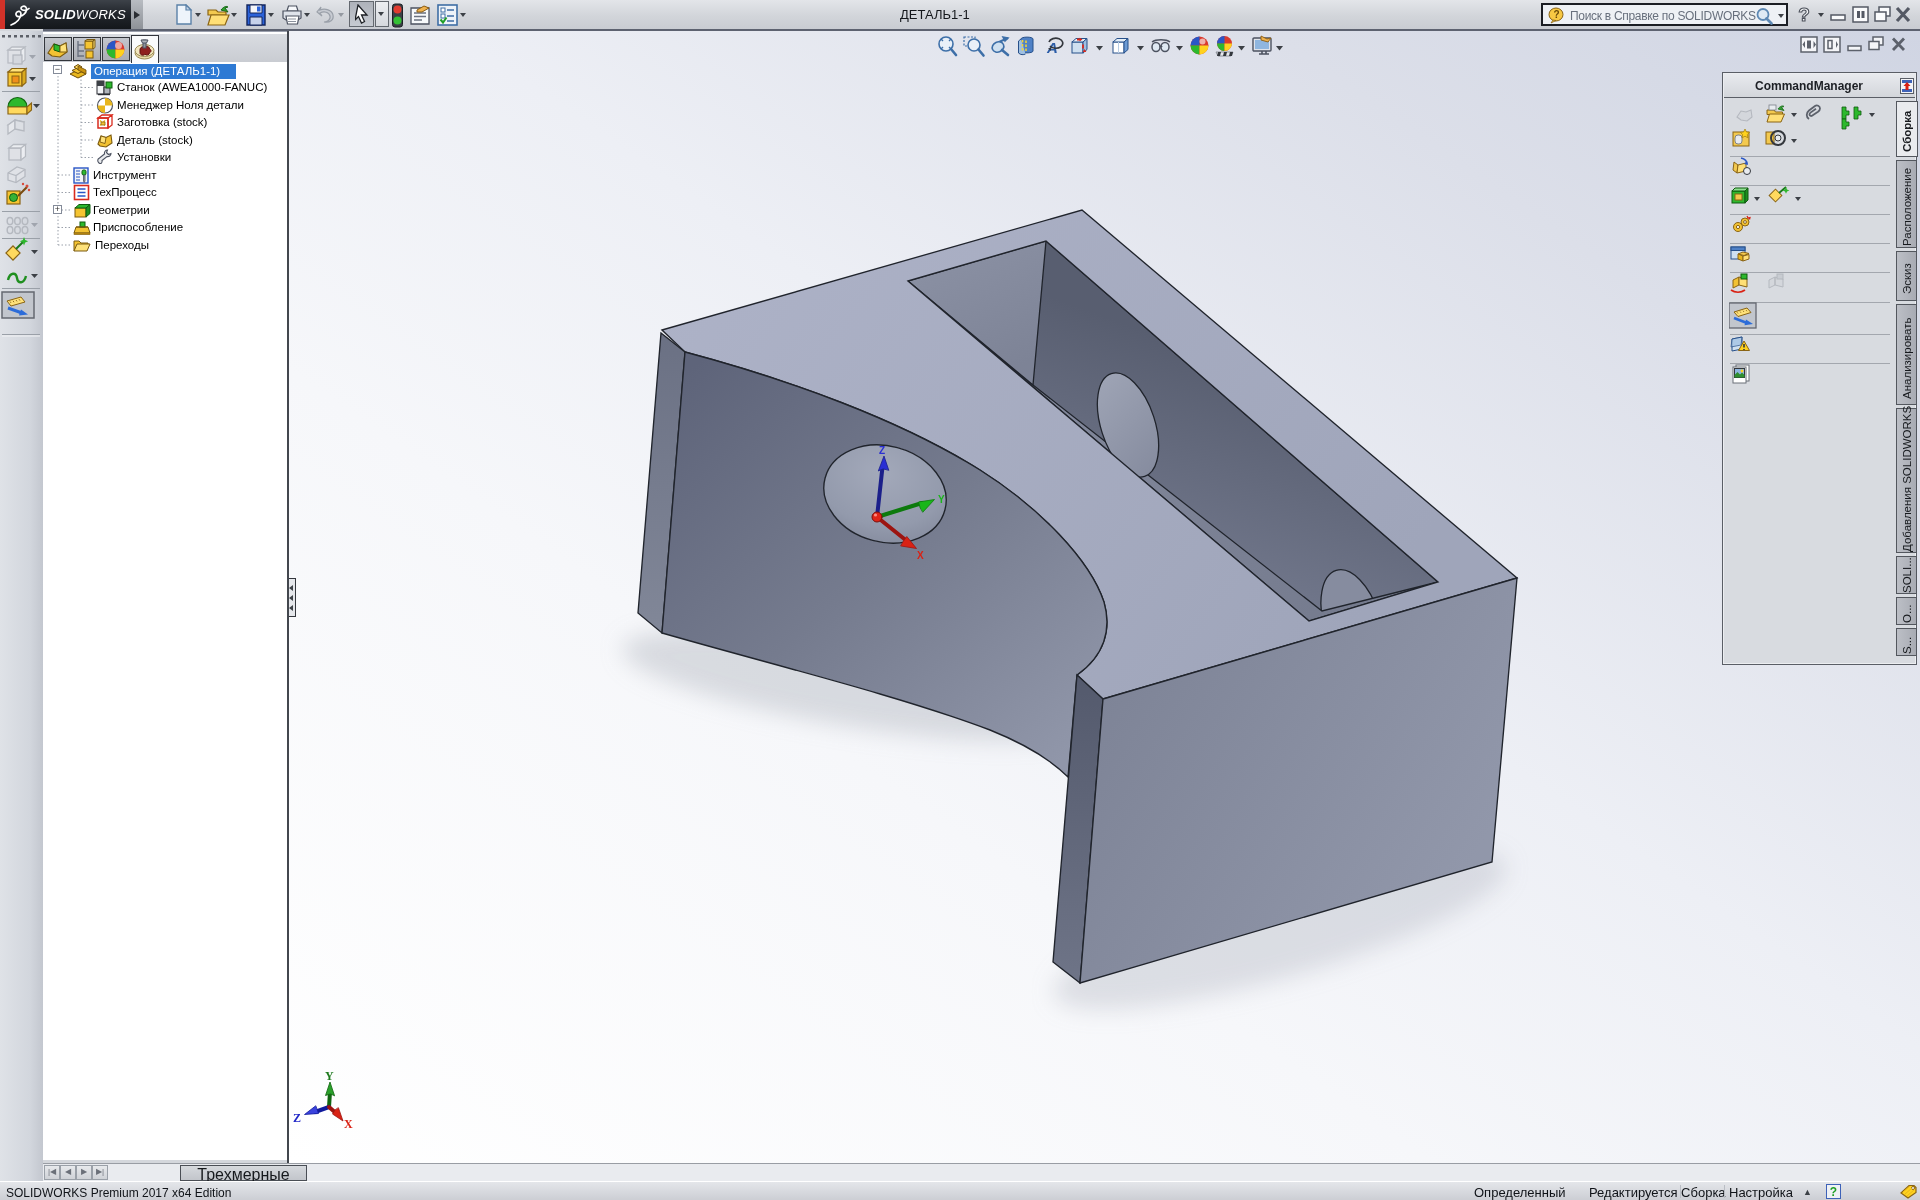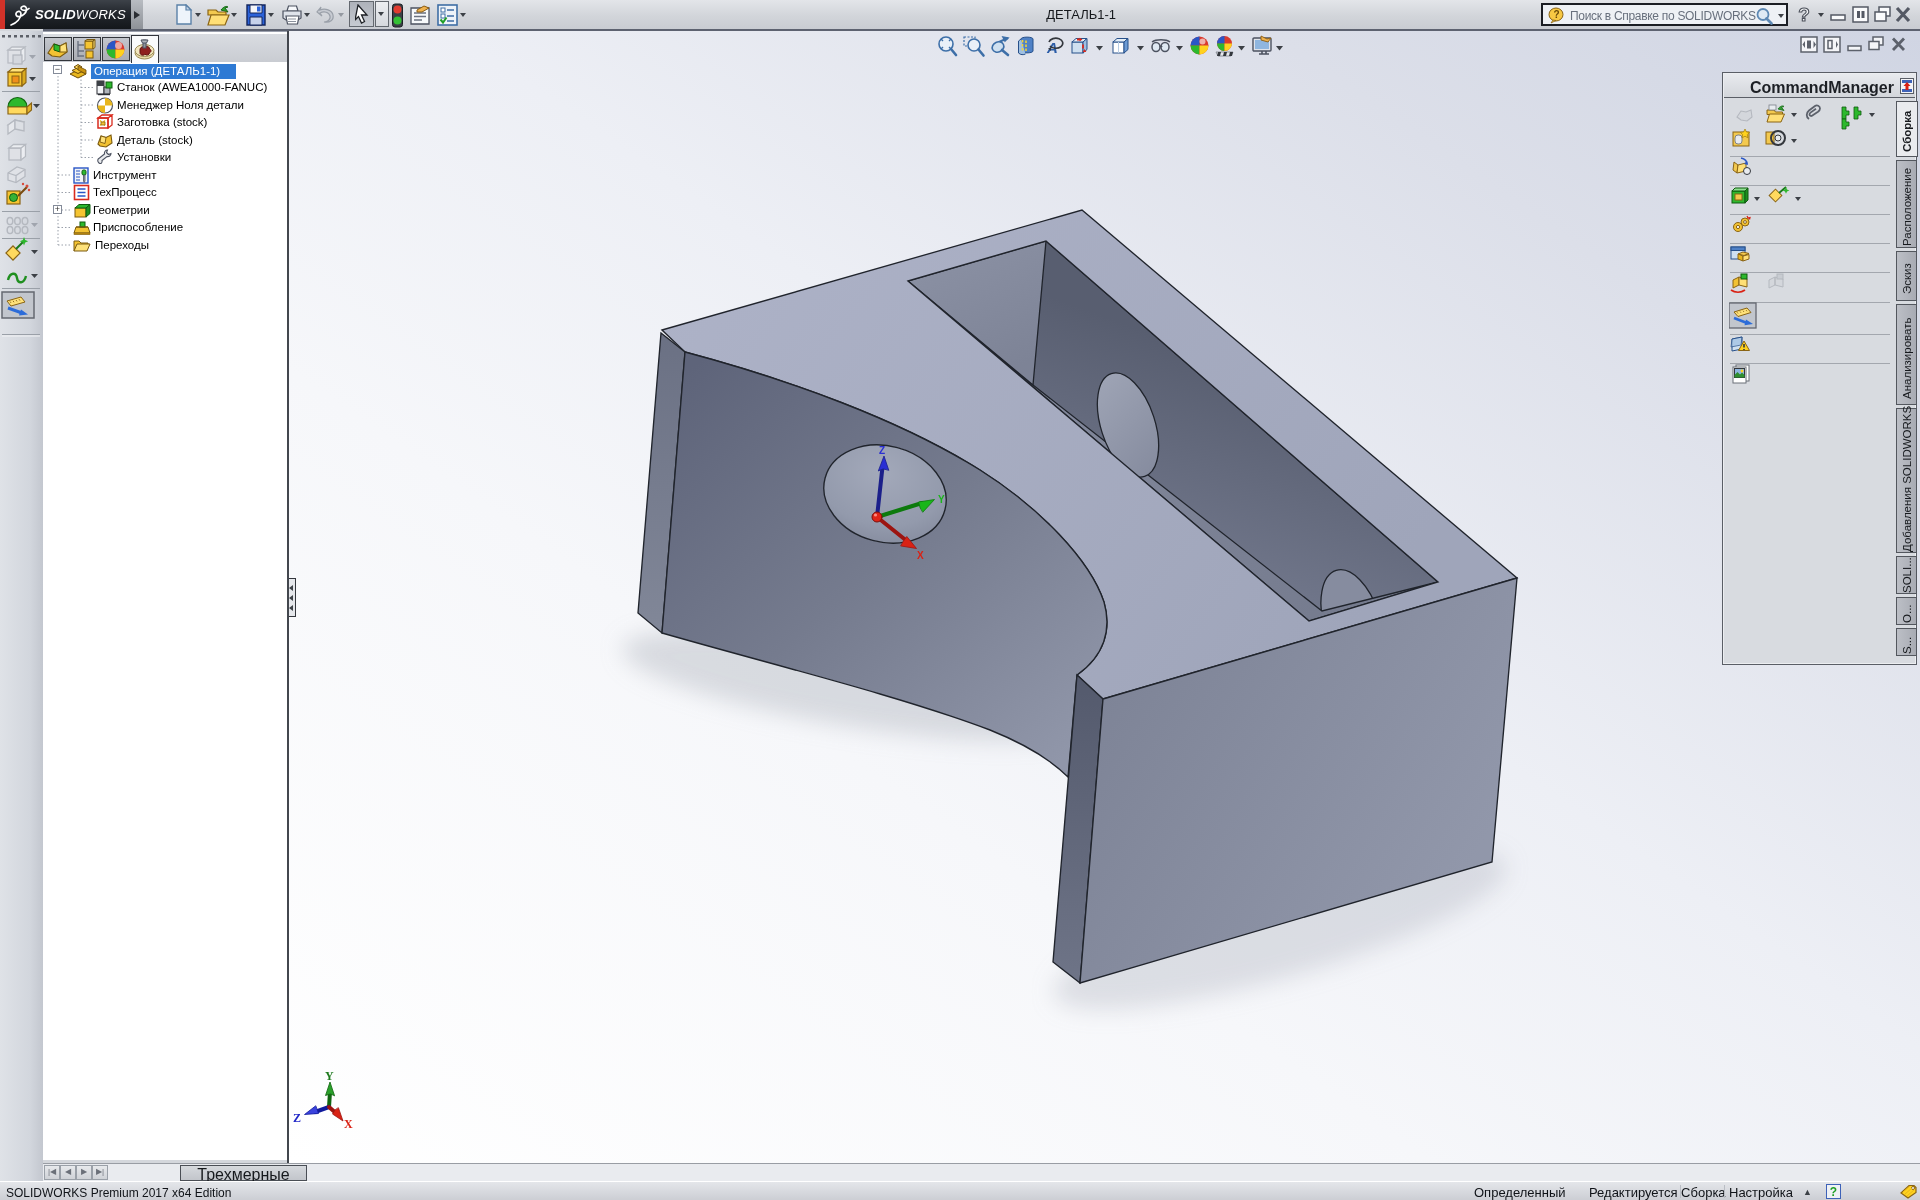--- a/index.html
+++ b/index.html
@@ -10,21 +10,21 @@
   #topbar { position:absolute; left:0; top:0; width:1920px; height:29px;
      background:linear-gradient(#e3e5e9,#d2d5da 55%,#c9ccd2); }
   #logo { position:absolute; left:0; top:0; width:131px; height:29px;
      background:linear-gradient(#3d4249,#23272d 45%,#14171b); }
   #logo .red { position:absolute; left:0; top:0; width:5px; height:29px; background:#d23229; }
   #logo .txt { position:absolute; left:35px; top:7px; color:#fff; font-size:13px; font-style:italic; letter-spacing:0.2px; }
   #menuArrow { position:absolute; left:131px; top:0; width:12px; height:29px; background:linear-gradient(#b8bcc2,#8e9298); }
   #menuArrow:after { content:""; position:absolute; left:3px; top:11px; border-left:6px solid #2a2d33; border-top:4px solid transparent; border-bottom:4px solid transparent; }
   .dd { position:absolute; width:0; height:0; border-left:3.5px solid transparent; border-right:3.5px solid transparent; border-top:4px solid #3c4046; }
   .ddg { border-top-color:#9499a1; }
-  #title { position:absolute; left:836px; top:7px; width:280px; text-align:right; font-size:13px; color:#15181c; }
+  #title { position:absolute; left:900px; top:7px; width:280px; text-align:left; font-size:13px; color:#15181c; }
   #searchbox { position:absolute; left:1541px; top:3px; width:247px; height:23px; background:#eef1f5; border:2px solid #1b1e24; }
   #searchbox .ph { position:absolute; left:27px; top:4px; font-size:12px; letter-spacing:-0.3px; color:#68707d; }
   #helpq { position:absolute; left:1795px; top:4px; width:18px; height:22px; }
   
   #topline { position:absolute; left:43px; top:29px; width:1877px; height:2px; background:#5d6270; }
   
   #leftstrip { position:absolute; left:0; top:31px; width:43px; height:1150px;
      background:linear-gradient(to right,#dfe2e7,#d2d6dd 70%,#c3c7cf); }
   
   #panel { position:absolute; left:43px; top:31px; width:244px; height:1129px; background:#fff; border-top:1px solid #9ba0ad;}
@@ -36,21 +36,21 @@
   .trow { position:absolute; left:0; height:17px; font-size:11.5px; color:#000; white-space:nowrap; }
   .trow .lbl { position:absolute; top:2px; }
   .sel { background:#2e7ad4; color:#fff; padding:1px 16px 2px 3px; }
   .expander { position:absolute; width:9px; height:9px; border:1px solid #848b99; background:#fff; font-size:9px; line-height:7px; text-align:center; color:#333; }
   
   #viewport { position:absolute; left:289px; top:31px; width:1631px; height:1132px;
      background:linear-gradient(to top right,#ffffff 0%,#f6f7fa 35%,#edeff5 55%,#dcdfe9 80%,#d0d5e3 100%); }
   
   #cm { position:absolute; left:1722px; top:72px; width:195px; height:593px; background:#d8dbe0; border:1px solid #5a5e66; box-shadow:inset 0 0 0 1px #eceef1; }
   #cmhead { position:absolute; left:1px; top:1px; width:191px; height:24px; background:linear-gradient(#e8eaee,#d3d6db); border-bottom:1px solid #5a5e66; }
-  #cmhead .t { position:absolute; left:0; top:5px; width:170px; text-align:right; font-weight:bold; font-size:16px; color:#1c1f24; }
+  #cmhead .t { position:absolute; left:0; top:5px; width:170px; text-align:center; font-weight:bold; font-size:12px; color:#1c1f24; }
   .cmsep { position:absolute; left:7px; width:160px; height:1px; background:#a3a7ae; }
   .cmtab { position:absolute; left:173px; width:21px; background:linear-gradient(to right,#bcbfc6,#a8abb3); border:1px solid #53575e; }
   .cmtab .vt { position:absolute; white-space:nowrap; font-size:11.5px; color:#16191d; transform:rotate(-90deg); transform-origin:left top; }
   .cmtab.active { background:#e9ebee; width:22px; }
   
   #tabrow { position:absolute; left:43px; top:1163px; width:1877px; height:18px; background:#e9ebef; border-top:1px solid #999da4; }
   .navbtn { position:absolute; top:1px; width:16px; height:15px; background:linear-gradient(#e7e9ec,#cfd2d7); border:1px solid #9aa0a8; }
   .navbtn span { position:absolute; left:0; top:1px; width:100%; text-align:center; font-size:8px; color:#6b7079; }
   #tabModel { position:absolute; left:69px; top:0px; width:66px; height:17px; background:#f4f5f7; border:1px solid #4a4e55; border-top:2px solid #4a4e55; font-weight:bold; font-size:12px; text-align:center; color:#000;margin-top:27px; }
   #tab3d { position:absolute; left:137px; top:1px; width:127px; height:16px; background:linear-gradient(#d6d9dd,#c2c5cb); border:1px solid #4a4e55; font-size:16px; text-align:center; color:#16191d; }

